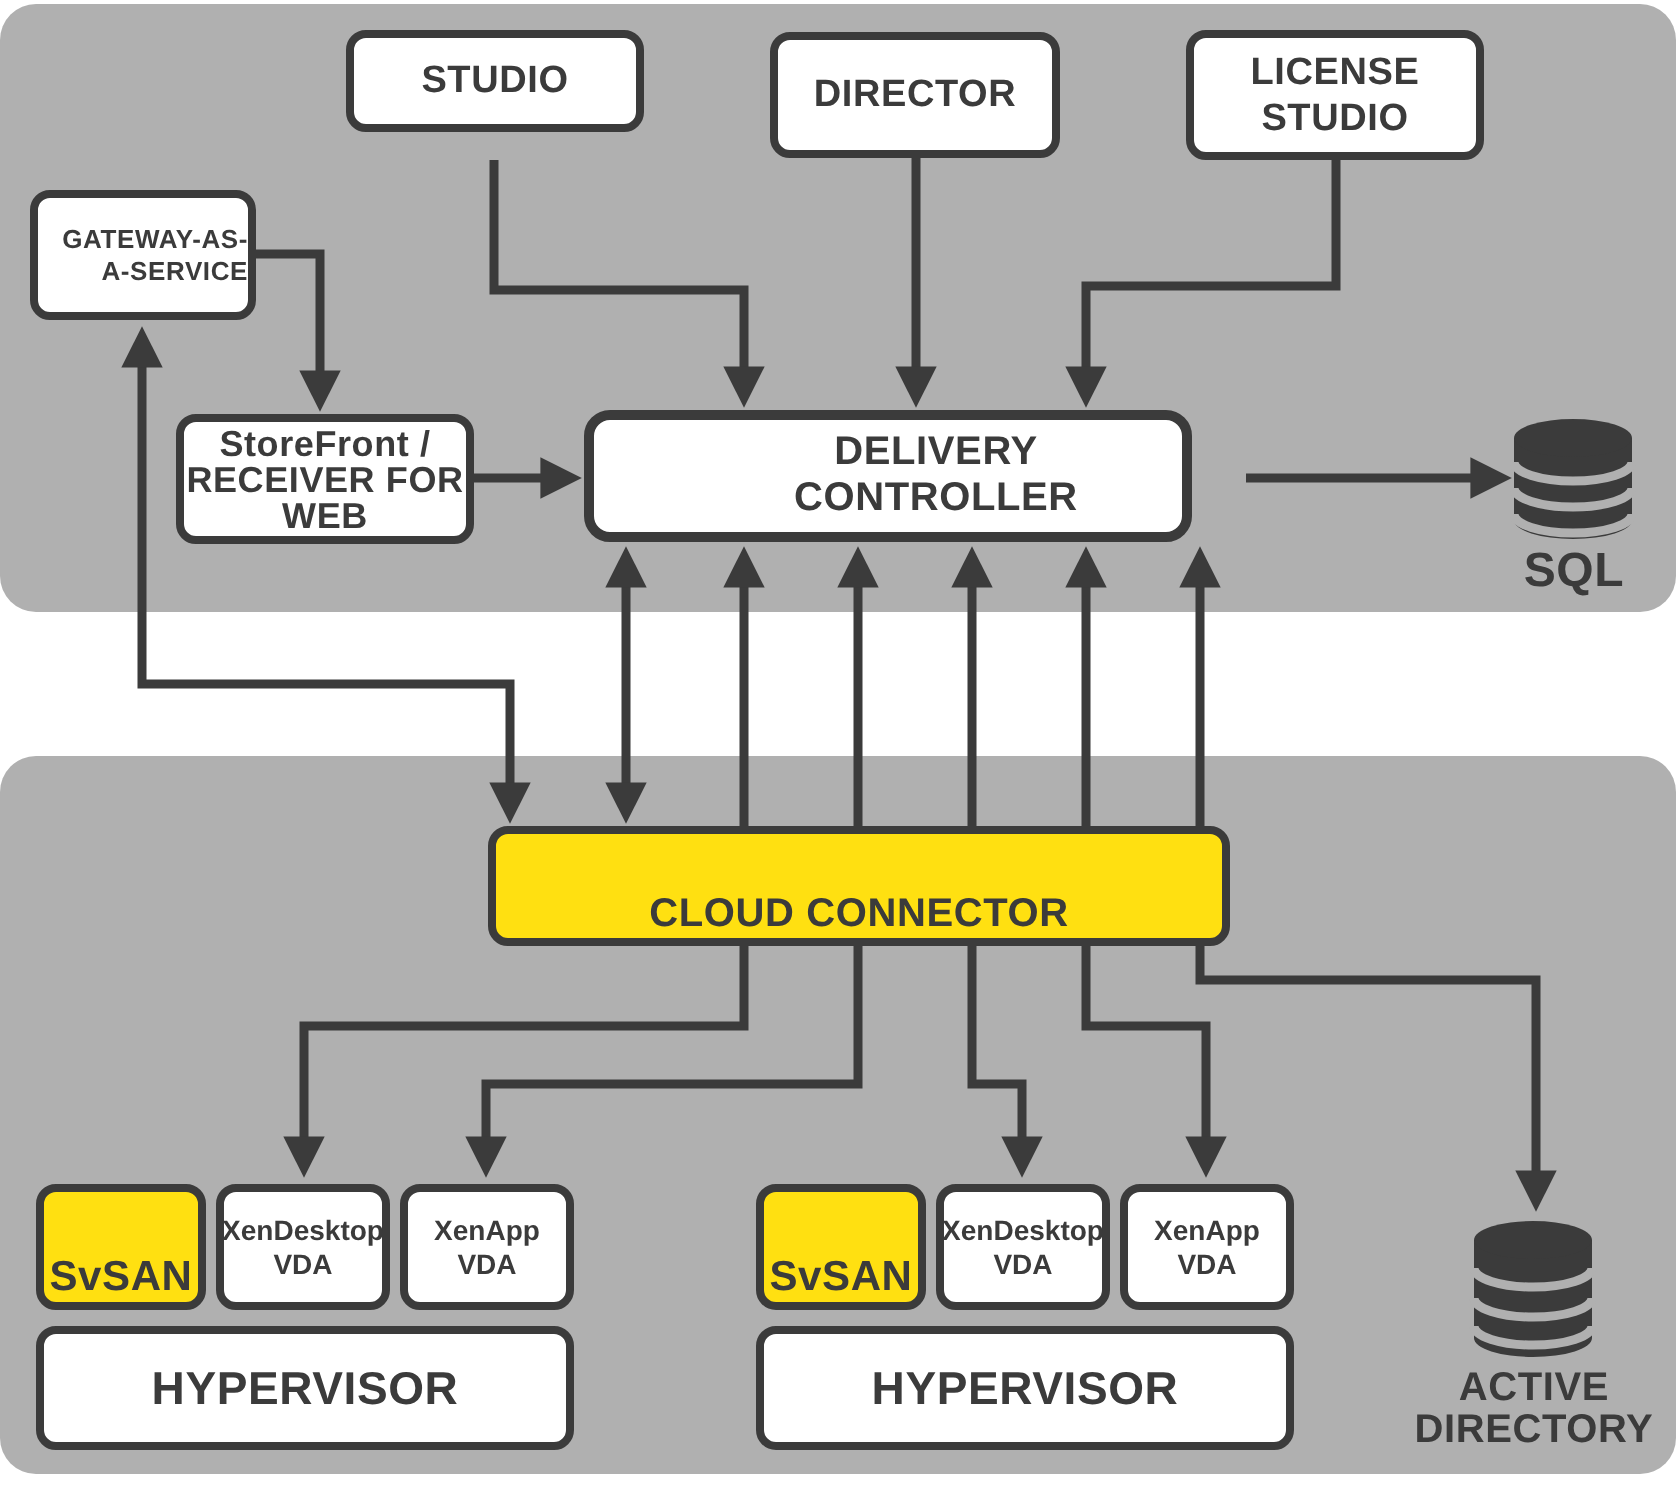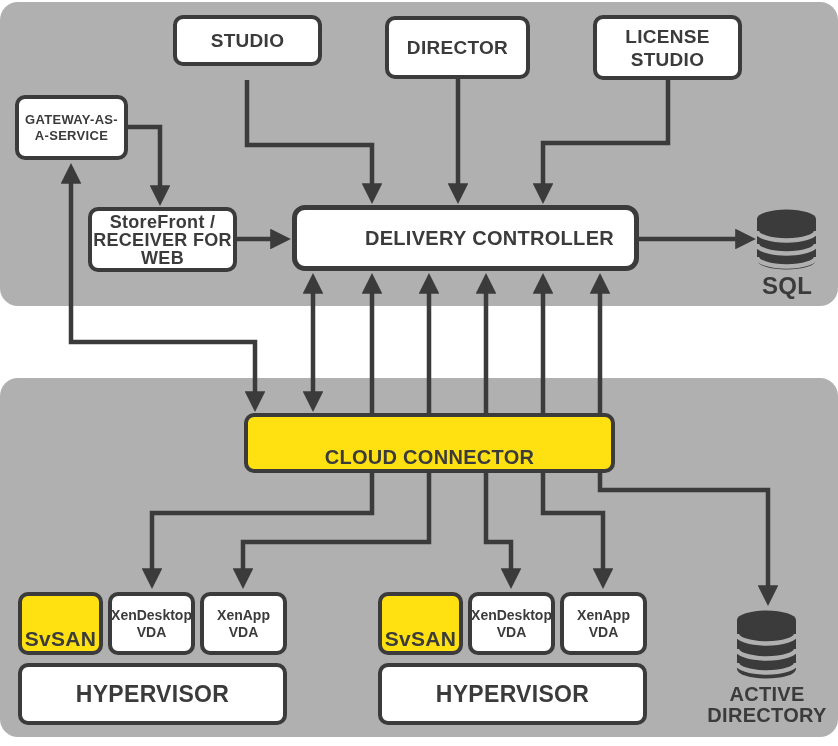--- a/index.html
+++ b/index.html
@@ -15,23 +15,23 @@
   .node{
     position:absolute;box-sizing:border-box;background:#ffffff;
     border:4px solid #3b3b3b;border-radius:10px;
     display:flex;flex-direction:column;align-items:center;justify-content:center;
     text-align:center;font-weight:bold;color:#3b3b3b;letter-spacing:.3px;
   }
   .yellow{background:#ffe011;justify-content:flex-end;}
   .n-studio{left:173px;top:15px;width:149px;height:51px;font-size:19px;}
   .n-director{left:385px;top:16px;width:145px;height:63px;font-size:19px;}
   .n-license{left:593px;top:15px;width:149px;height:65px;font-size:19px;line-height:23px;}
-  .n-gateway{left:15px;top:95px;width:113px;height:65px;font-size:13px;line-height:16px;}
+  .n-gateway{left:15px;top:95px;width:113px;height:65px;font-size:13px;line-height:16px;align-items:flex-end;}
   .n-storefront{left:88px;top:207px;width:149px;height:65px;font-size:18px;line-height:18px;}
-  .n-dc{left:292px;top:205px;width:347px;height:66px;font-size:20px;border-width:5px;border-radius:13px;padding-left:48px;}
+  .n-dc{left:292px;top:205px;width:304px;height:66px;font-size:20px;border-width:5px;border-radius:13px;padding-left:48px;}
   .n-cc{left:244px;top:413px;width:371px;height:60px;font-size:20px;}
   .n-svsan1{left:18px;top:592px;width:85px;height:63px;font-size:21px;}
   .n-xd1{left:108px;top:592px;width:87px;height:63px;font-size:14px;line-height:17px;letter-spacing:0;}
   .n-xa1{left:200px;top:592px;width:87px;height:63px;font-size:14px;line-height:17px;letter-spacing:0;}
   .n-hyp1{left:18px;top:663px;width:269px;height:62px;font-size:23px;}
   .n-svsan2{left:378px;top:592px;width:85px;height:63px;font-size:21px;}
   .n-xd2{left:468px;top:592px;width:87px;height:63px;font-size:14px;line-height:17px;letter-spacing:0;}
   .n-xa2{left:560px;top:592px;width:87px;height:63px;font-size:14px;line-height:17px;letter-spacing:0;}
   .n-hyp2{left:378px;top:663px;width:269px;height:62px;font-size:23px;}
   .dblabel{position:absolute;text-align:center;font-weight:bold;color:#3b3b3b;letter-spacing:.3px;}

